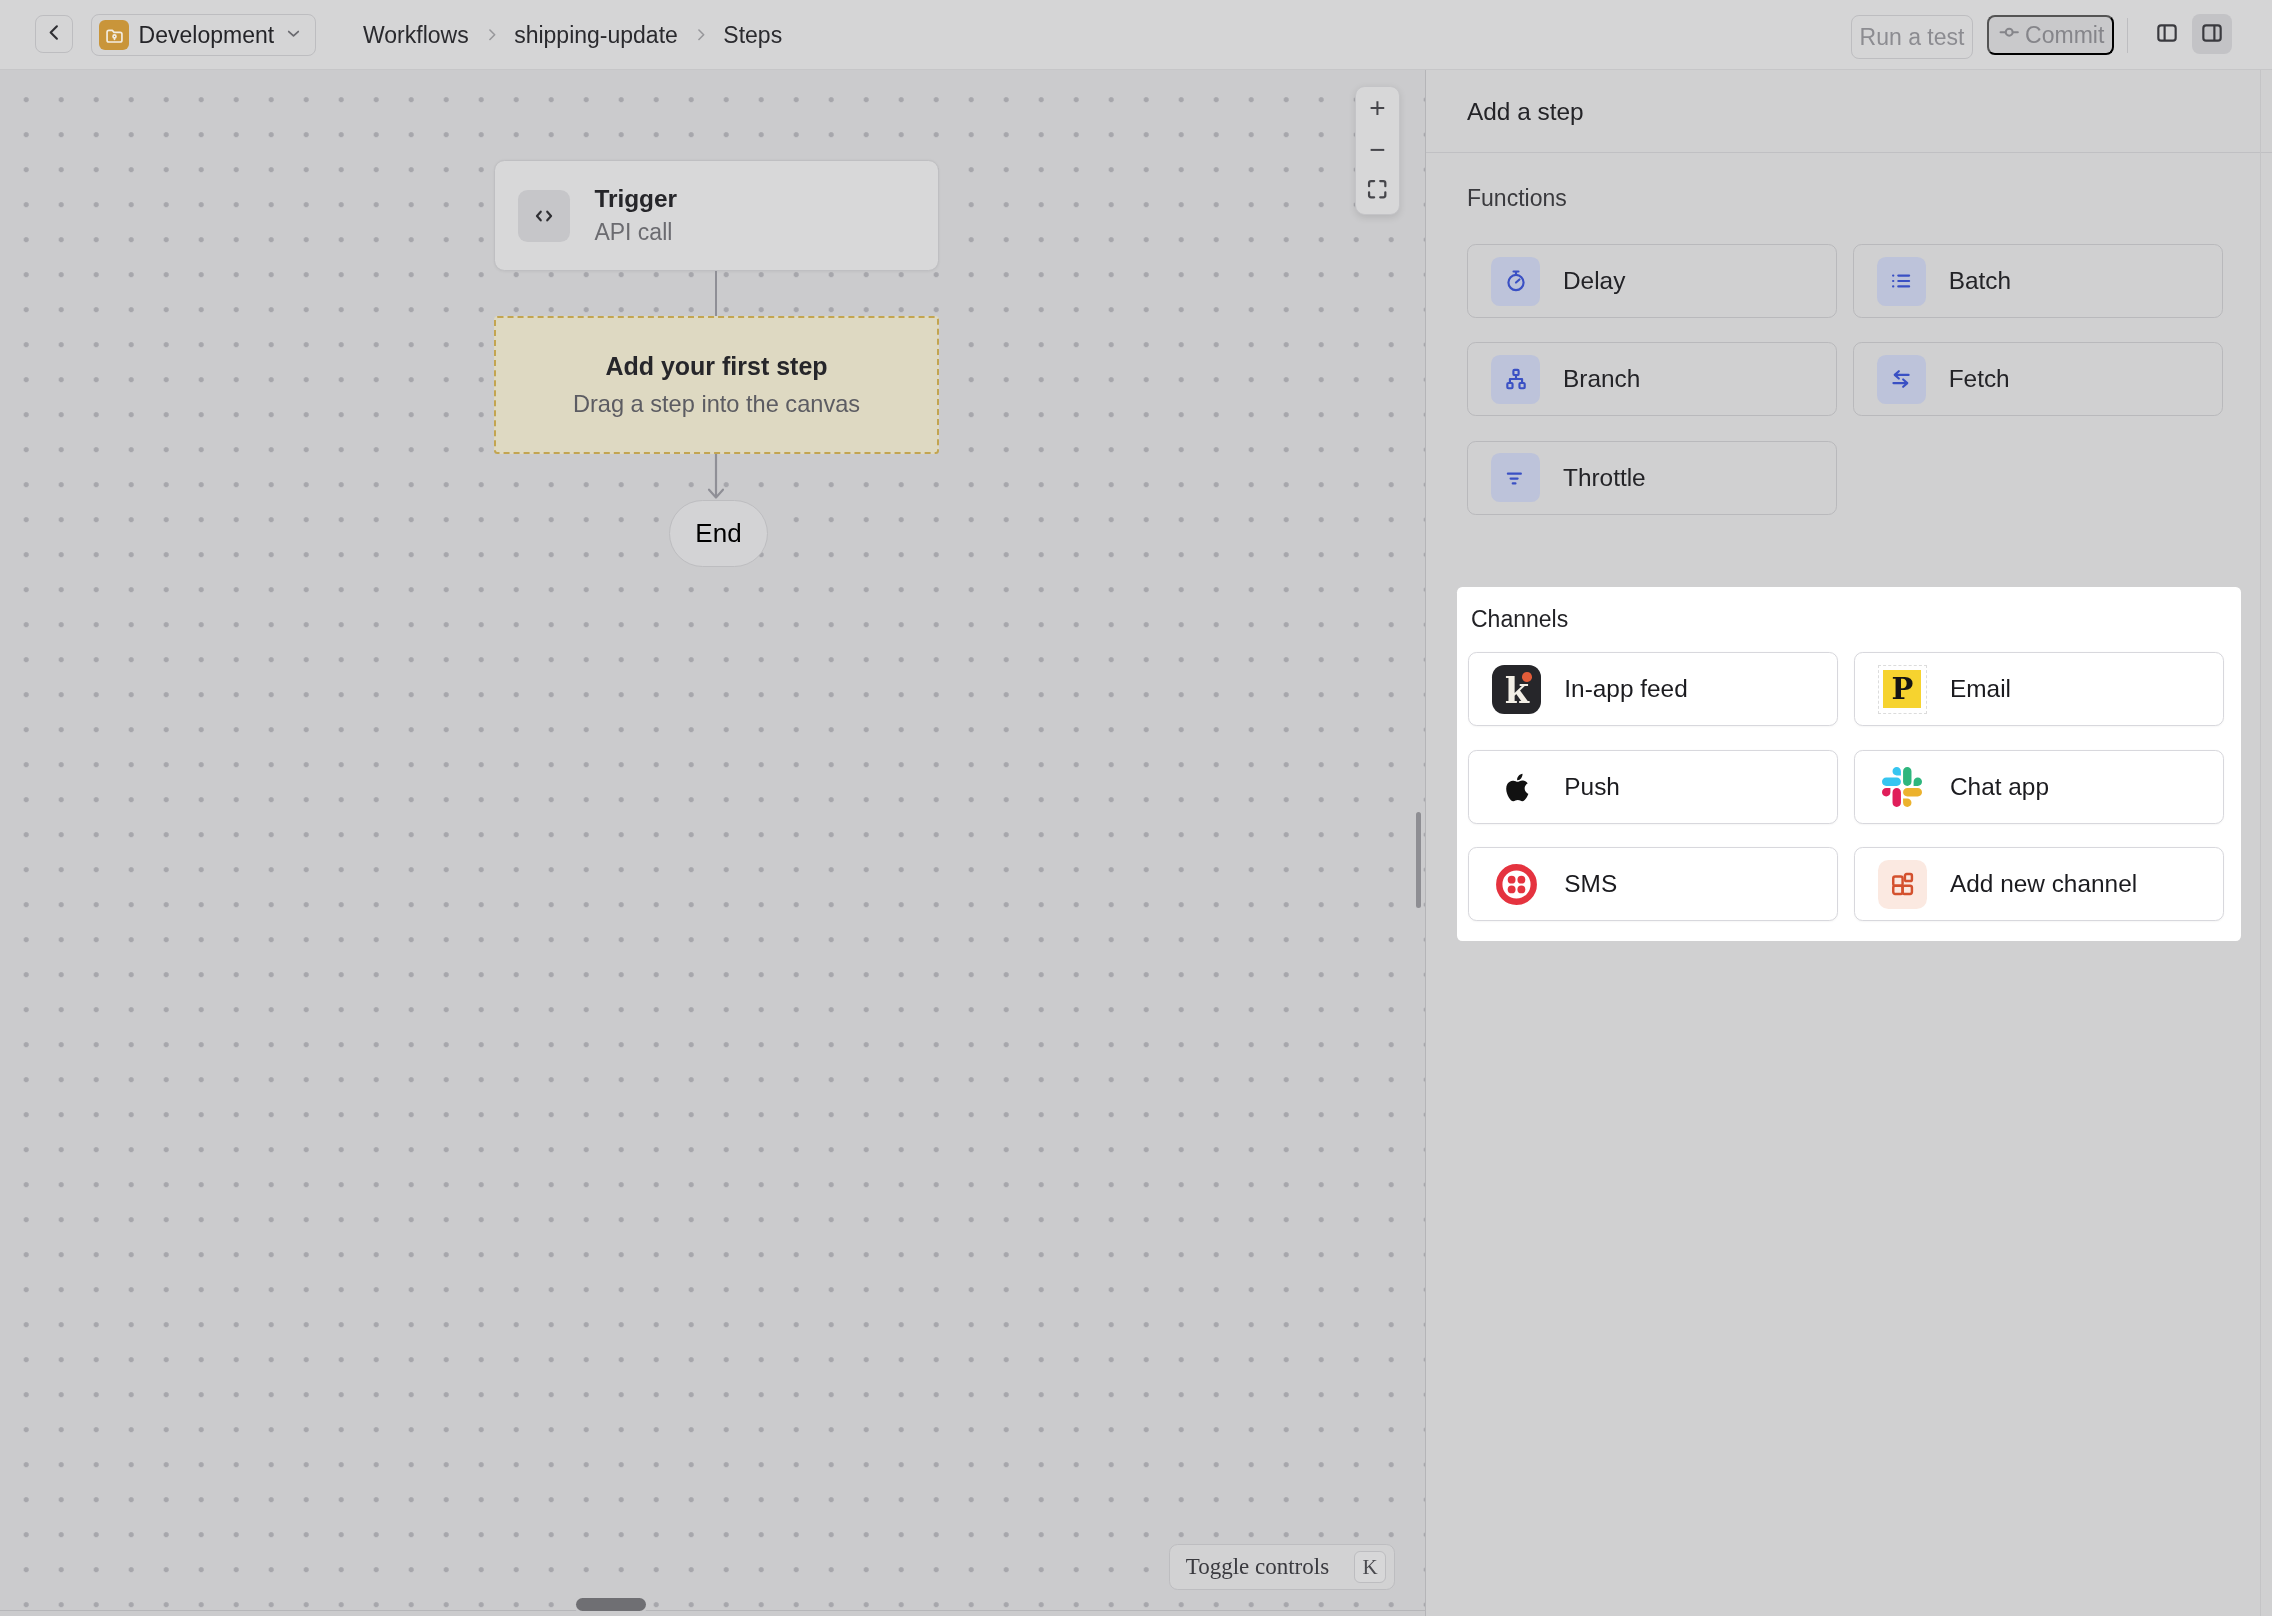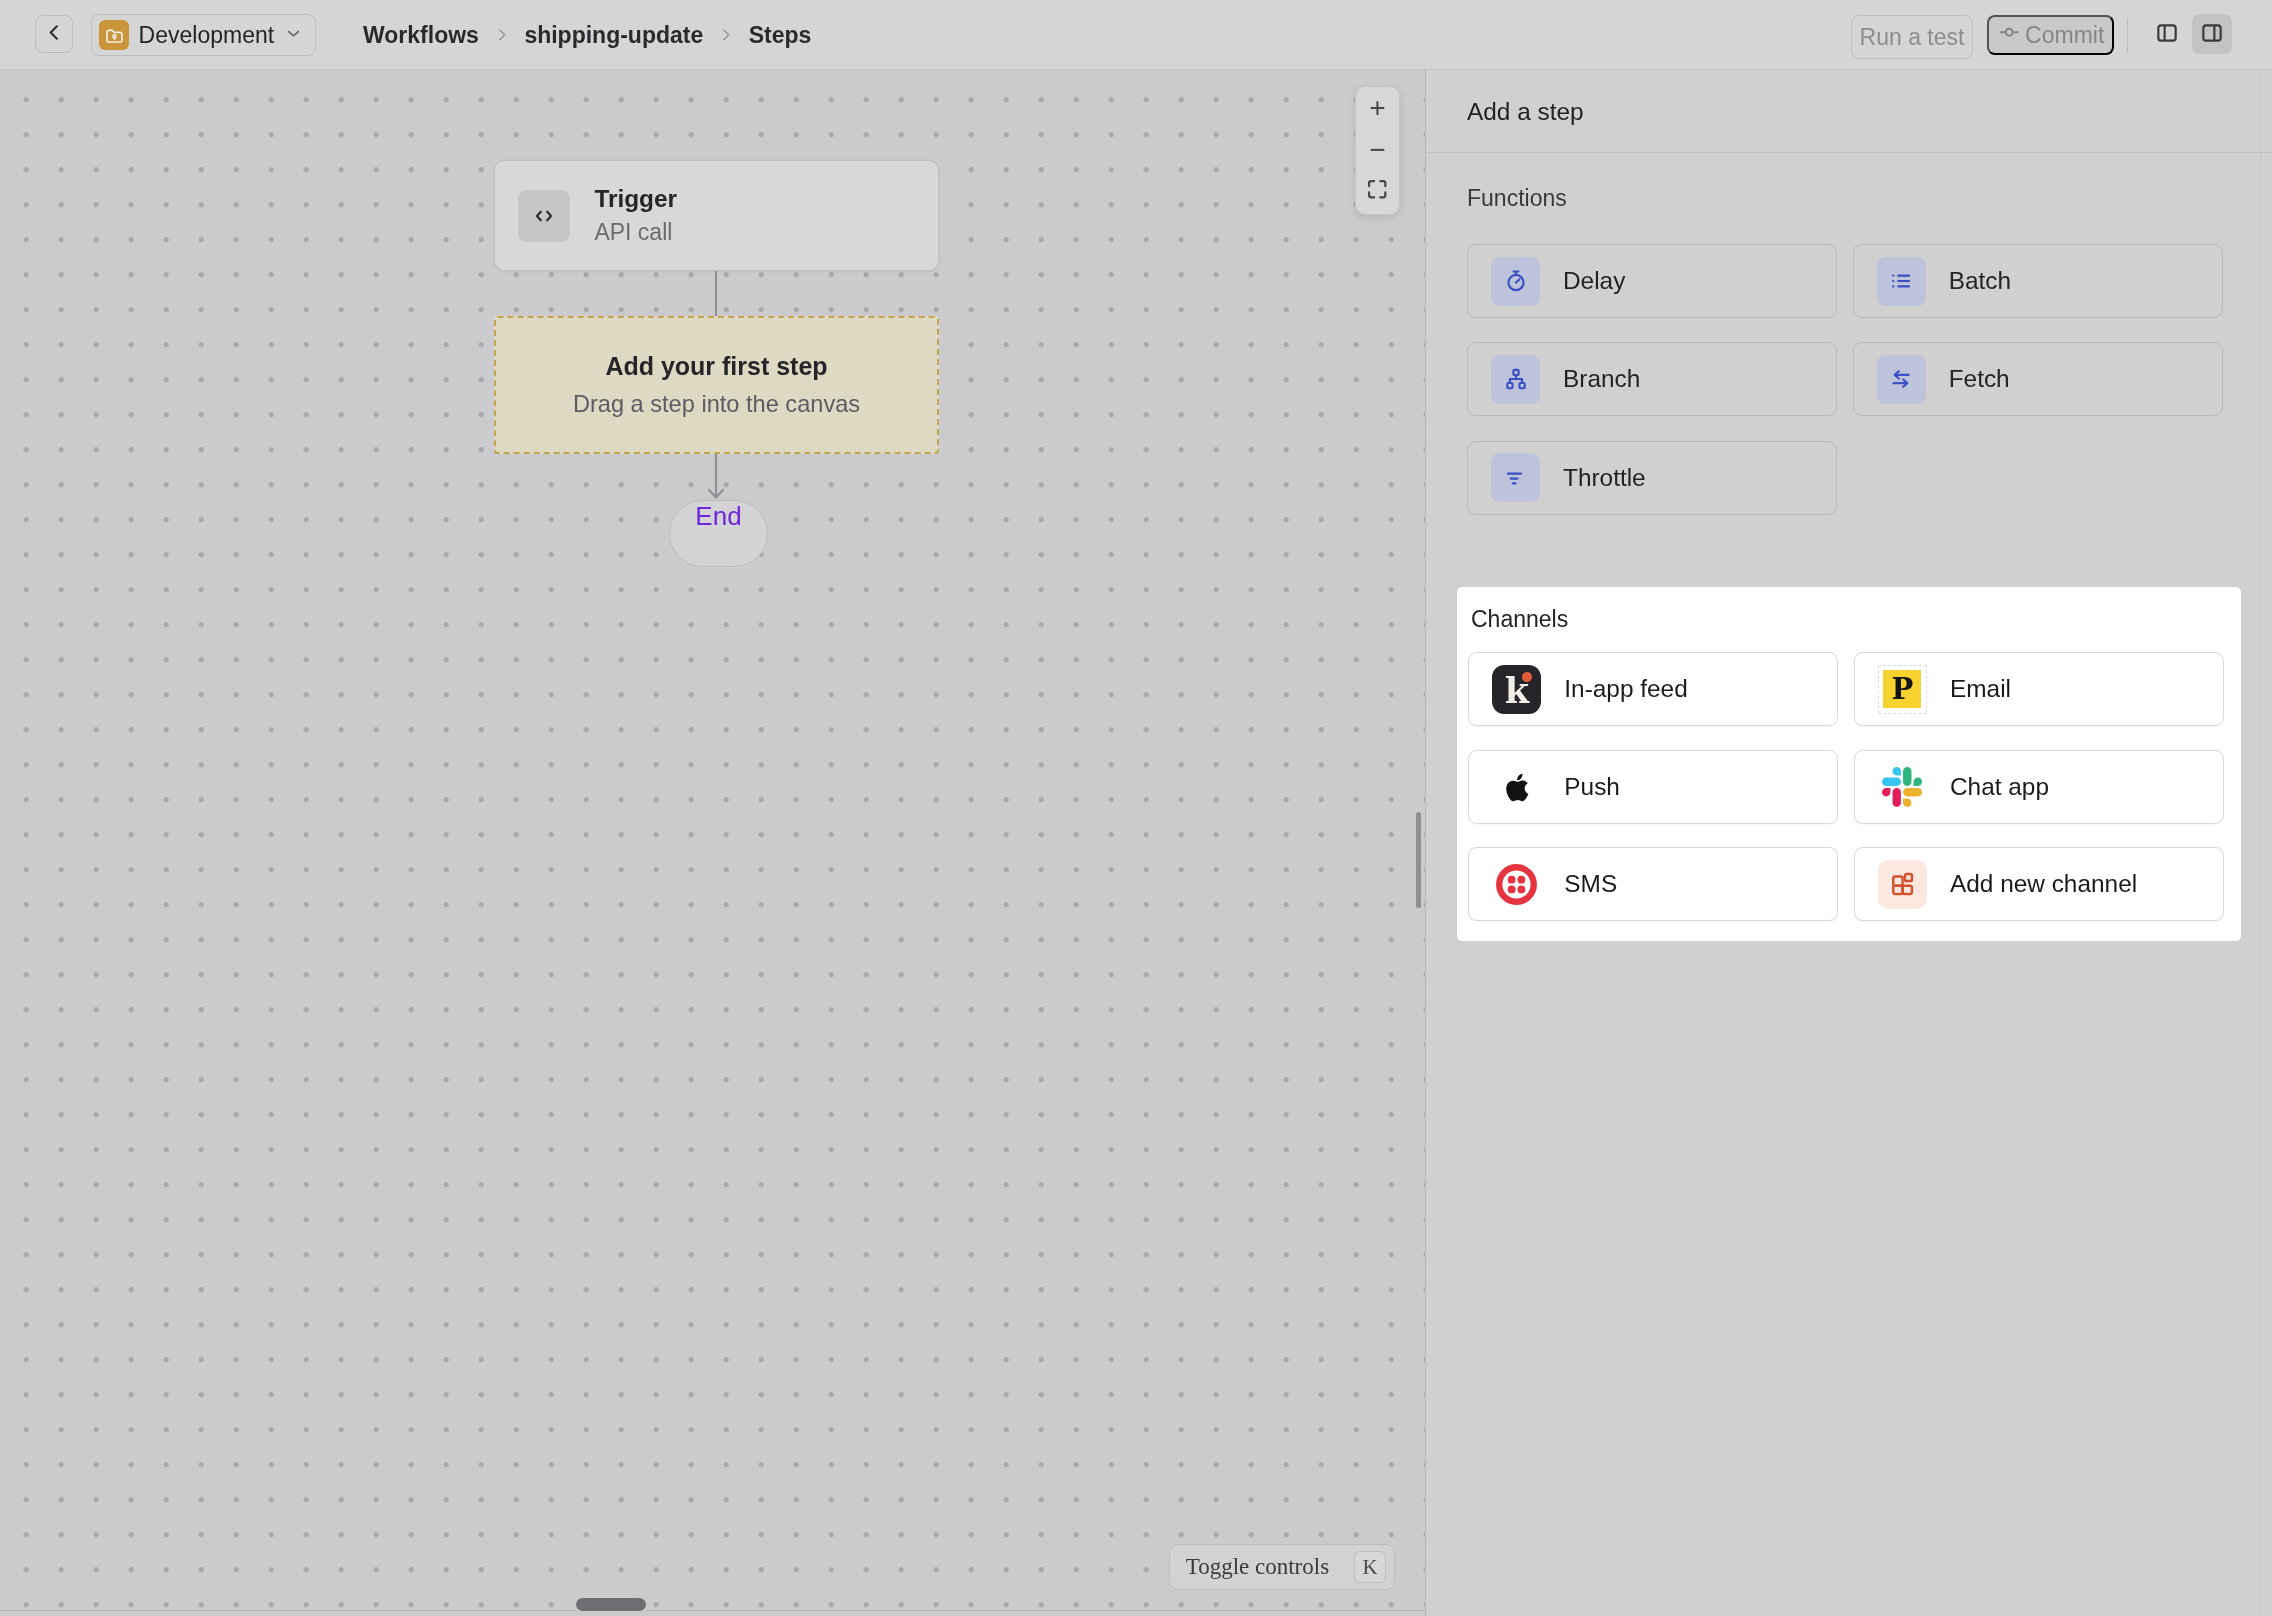--- a/index.html
+++ b/index.html
@@ -7,42 +7,42 @@
   body { font-family:"Liberation Sans","DejaVu Sans",sans-serif; background:#cbcbcd; overflow:hidden; }
   #app { position:relative; width:2273px; height:1616px; overflow:hidden; }
 
   
   .topbar { position:absolute; left:0; top:0; width:2273px; height:70px; background:#d5d5d6; border-bottom:0.9px solid #c6c6c8; z-index:5; }
   .back-btn { position:absolute; left:35px; top:15px; width:38px; height:38px; border:1.3px solid #bdbdc0; border-radius:7.9px; display:flex; align-items:center; justify-content:center; background:#d5d5d6; }
   .env-badge { position:absolute; left:91px; top:14px; height:42px; border:1.3px solid #bdbdc0; border-radius:7.9px; display:flex; align-items:center; gap:9.6px; padding:0 12.2px 0 7px; background:#d5d5d6; }
   .env-icon { width:30px; height:30px; border-radius:6.1px; background:#c9953a; display:flex; align-items:center; justify-content:center; }
   .env-label { font-size:23px; color:#242428; font-weight:500; }
   .breadcrumb { position:absolute; left:363px; top:0; height:70px; display:flex; align-items:center; gap:14px; }
-  .crumb { font-size:23px; color:#2a2a2e; font-weight:700; }
+  .crumb { font-size:23px; color:#2a2a2e; font-weight:400; }
   .crumb-sep { display:flex; align-items:center; }
   .run-test-btn { position:absolute; left:1851px; top:15px; width:122px; height:44px; border:1.3px solid #bdbdc0; border-radius:7.9px; font-size:23px; color:#8c8c91; display:flex; align-items:center; justify-content:center; background:#d5d5d6; }
   .commit-btn { position:absolute; left:1987px; top:15px; width:127px; height:40px; border-radius:7.9px; background:#c9c9cb; font-size:23px; color:#85858a; display:flex; align-items:center; justify-content:center; gap:4px; }
   .tb-divider { position:absolute; left:2127px; top:17.5px; width:1.3px; height:35px; background:#bdbdc0; }
   .panel-btn { position:absolute; top:14px; width:40px; height:40px; border-radius:7.9px; display:flex; align-items:center; justify-content:center; }
   .panel-btn.left { left:2147px; }
   .panel-btn.right { left:2192px; background:#c3c3c6; }
 
   
   .canvas { position:absolute; left:0; top:70px; width:1425px; height:1546px; background:#cbcbcd;
     background-image:radial-gradient(circle,#a7a7ac 2.3px,rgba(0,0,0,0) 2.4px); background-size:35px 35px; background-position:8.7px 12.2px; }
   .trigger-node { position:absolute; left:494px; top:90px; width:445px; height:111px; background:#d8d8d9; border:1.3px solid #bfbfc2; border-radius:10.5px; display:flex; align-items:center; padding-left:23px; gap:24.4px; box-shadow:0 0.9px 2.6px rgba(0,0,0,0.05); }
   .trigger-chip { width:52px; height:52px; border-radius:9.6px; background:#c6c6c9; display:flex; align-items:center; justify-content:center; }
   .node-title { font-size:24.4px; font-weight:600; color:#26262a; margin-bottom:6.1px; }
   .node-sub { font-size:23px; color:#6b6b70; }
   .connector-1 { position:absolute; left:715px; top:201px; width:1.7px; height:45px; background:#8f8f96; }
   .placeholder-node { position:absolute; left:494px; top:246px; width:445px; height:138px; background:#ded9c2; border:2.2px dashed #c3a550; border-radius:3.5px; display:flex; flex-direction:column; align-items:center; justify-content:center; gap:10.5px; }
   .ph-title { font-size:25px; font-weight:700; color:#26262a; }
   .ph-sub { font-size:23.6px; color:#5c5c62; }
   .connector-2 { position:absolute; left:702px; top:384px; }
-  .end-node { position:absolute; left:669px; top:430px; width:99px; height:67px; background:#d3d3d5; border:1.3px solid #bdbdc0; border-radius:35px; display:flex; justify-content:center; font-size:26px; font-weight:500; color:#6d28d9; }
+  .end-node { position:absolute; left:669px; top:430px; width:99px; height:67px; background:#d3d3d5; border:1.3px solid #bdbdc0; border-radius:35px; display:flex; align-items:center; justify-content:center; font-size:26px; font-weight:500; color:#000000; }
   .zoom-controls { position:absolute; left:1355px; top:15.7px; width:45px; height:129px; background:#d7d7d8; border:0.9px solid #c4c4c7; border-radius:9.6px; box-shadow:0 2.6px 7px rgba(0,0,0,0.10); display:flex; flex-direction:column; }
   .zoom-cell { flex:1; display:flex; align-items:center; justify-content:center; font-size:28px; color:#46464b; }
   .toggle-controls { position:absolute; left:1169px; top:1474px; width:226px; height:46px; background:#d2d2d3; border:1.3px solid #bdbdc0; border-radius:8.7px; display:flex; align-items:center; justify-content:space-between; padding:0 7.9px 0 15.7px;font-family:Liberation Serif, serif; }
   .toggle-label { font-size:23px; color:#3a3a3f; }
   .key-badge { width:32px; height:32px; border:1.3px solid #bdbdc0; border-radius:6.1px; background:#d7d7d8; display:flex; align-items:center; justify-content:center; font-size:21px; color:#4a4a4f; }
   .v-scrollbar { position:absolute; left:1416px; top:742px; width:5.2px; height:96px; border-radius:2.6px; background:#8e8e93; }
   .h-scroll-track { position:absolute; left:0; top:1540px; width:1425px; height:1.3px; background:#b7b7ba; }
   .h-scroll-thumb { position:absolute; left:576px; top:1528px; width:70px; height:13px; border-radius:7px; background:#6f6f73; box-shadow:0 0 0 2.2px rgba(203,203,205,0.9); }
 
   

